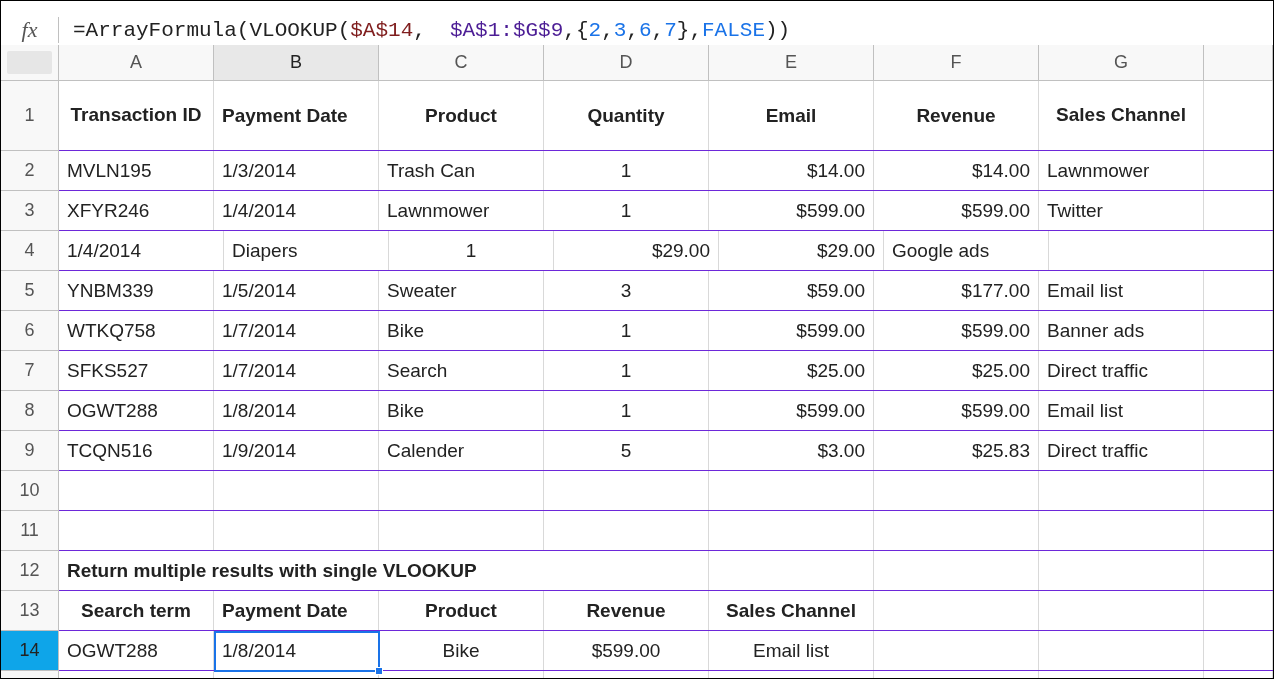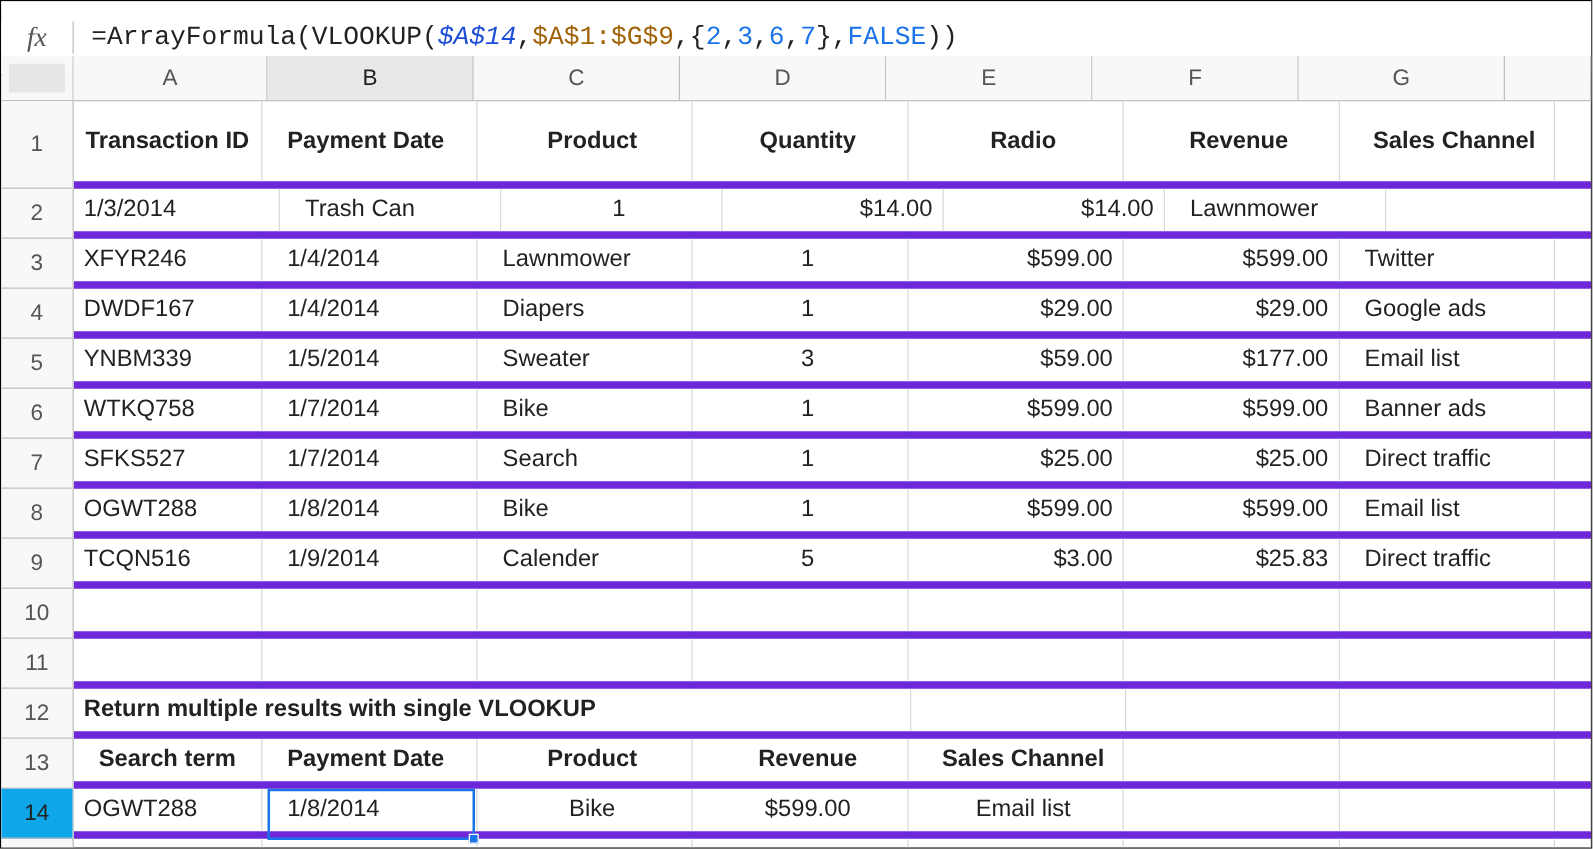--- a/index.html
+++ b/index.html
@@ -42,22 +42,22 @@
   .formula-input {
     flex: 1;
     display: flex;
     align-items: center;
     padding: 0 14px;
     font-family: "Consolas","Menlo","Courier New",monospace;
     font-size: 21px;
     white-space: pre;
   }
   .f-blk  { color:#222; }
-  .f-orn  { color:#1d4ed8;font-style:italic; }
-  .f-prp  { color:#a16207; }
+  .f-orn  { color:#7f1d1d; }
+  .f-prp  { color:#4c1d95;margin-left:24px; }
   .f-blu  { color:#1a73e8; }
 
   
   .select-all-box {
     position: absolute;
     left: 0; top: 44px;
     width: 58px; height: 36px;
     background: #f8f8f8;
     border-right: 1px solid #c0c0c0;
     border-bottom: 1px solid #c0c0c0;
@@ -119,22 +119,21 @@
   .row-h.active { background:#0ea5e9; color:#222; }
 
   .grid {
     position:absolute;
     left:58px; right:0; top:80px; bottom:0;
     overflow:hidden;
   }
   .g-row {
     display:flex;
     height:40px;
-    border-bottom:6px solid #6d28d9;
-    gap:12px;
+    border-bottom:1px solid #6d28d9;
   }
   .g-row.hdr1 { height:70px; }
   .g-cell {
     border-right:1px solid #d9d9d9;
     padding: 0 8px;
     display:flex;
     align-items:center;
     overflow:hidden;
     white-space:nowrap;
   }
@@ -201,47 +200,47 @@
     <div class="row-h">15</div>
   </div>
 
   <div class="grid">
 
     <div class="g-row hdr1">
       <div class="g-cell cA bold center wrap">Transaction ID</div>
       <div class="g-cell cB bold">Payment Date</div>
       <div class="g-cell cC bold center">Product</div>
       <div class="g-cell cD bold center">Quantity</div>
-      <div class="g-cell cE bold center">Radio</div>
+      <div class="g-cell cE bold center">Email</div>
       <div class="g-cell cF bold center">Revenue</div>
       <div class="g-cell cG bold center wrap">Sales Channel</div>
       <div class="g-cell cH"></div>
     </div>
 
     <div class="g-row">
+      <div class="g-cell cA">MVLN195</div>
       <div class="g-cell cB">1/3/2014</div>
       <div class="g-cell cC">Trash Can</div>
       <div class="g-cell cD center">1</div>
       <div class="g-cell cE right">$14.00</div>
       <div class="g-cell cF right">$14.00</div>
       <div class="g-cell cG">Lawnmower</div>
       <div class="g-cell cH"></div>
     </div>
     <div class="g-row">
       <div class="g-cell cA">XFYR246</div>
       <div class="g-cell cB">1/4/2014</div>
       <div class="g-cell cC">Lawnmower</div>
       <div class="g-cell cD center">1</div>
       <div class="g-cell cE right">$599.00</div>
       <div class="g-cell cF right">$599.00</div>
       <div class="g-cell cG">Twitter</div>
       <div class="g-cell cH"></div>
     </div>
     <div class="g-row">
-      <div class="g-cell cA">DWDF167</div>
       <div class="g-cell cB">1/4/2014</div>
       <div class="g-cell cC">Diapers</div>
       <div class="g-cell cD center">1</div>
       <div class="g-cell cE right">$29.00</div>
       <div class="g-cell cF right">$29.00</div>
       <div class="g-cell cG">Google ads</div>
       <div class="g-cell cH"></div>
     </div>
     <div class="g-row">
       <div class="g-cell cA">YNBM339</div>

